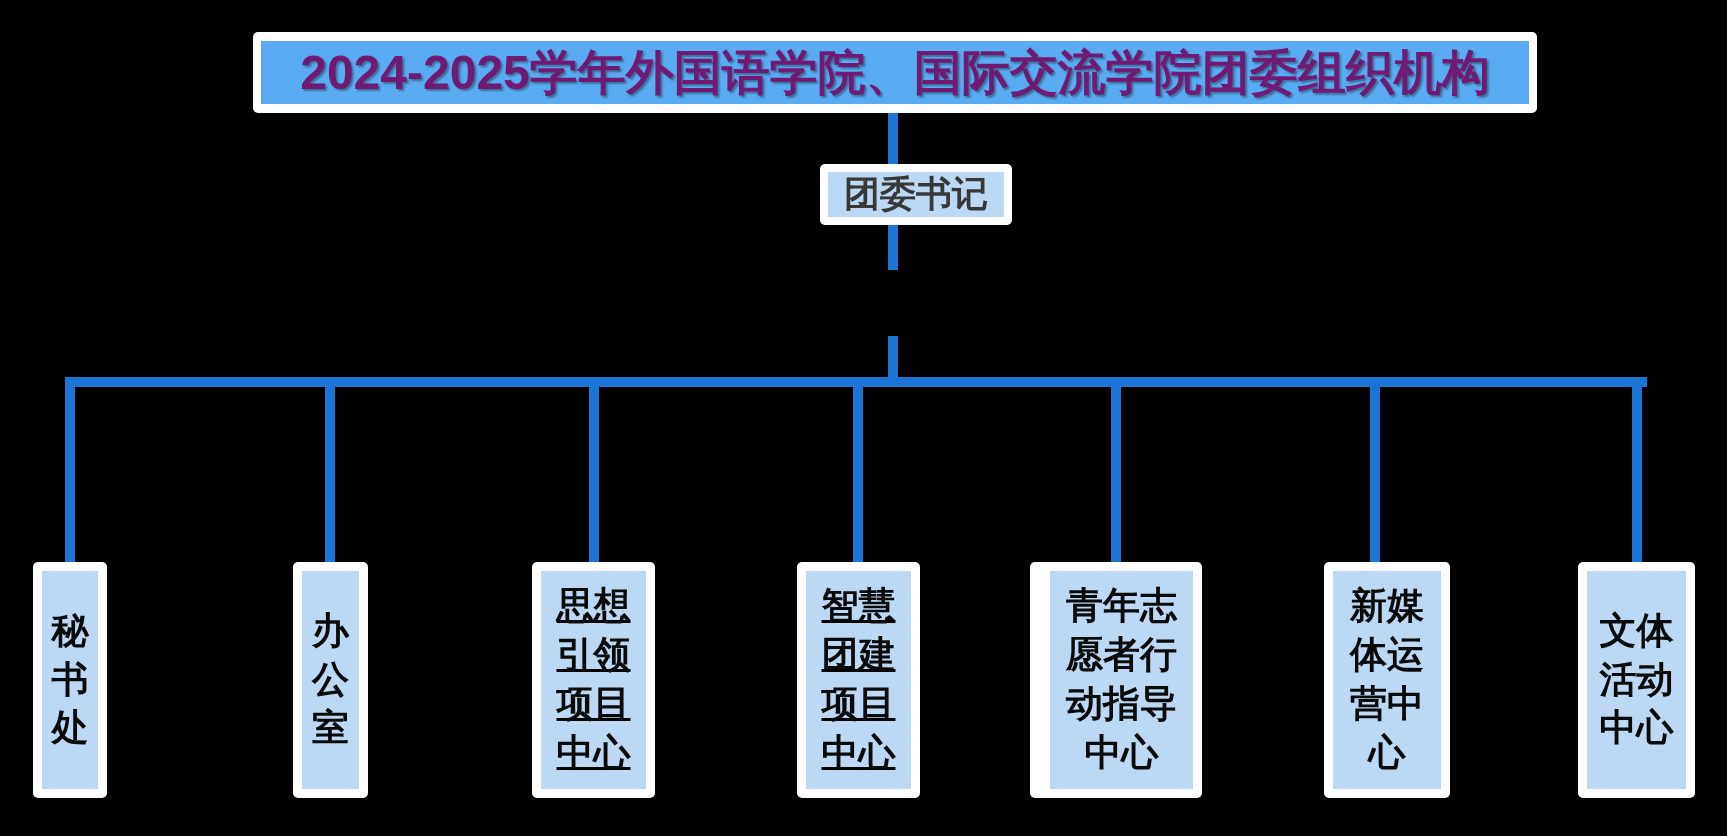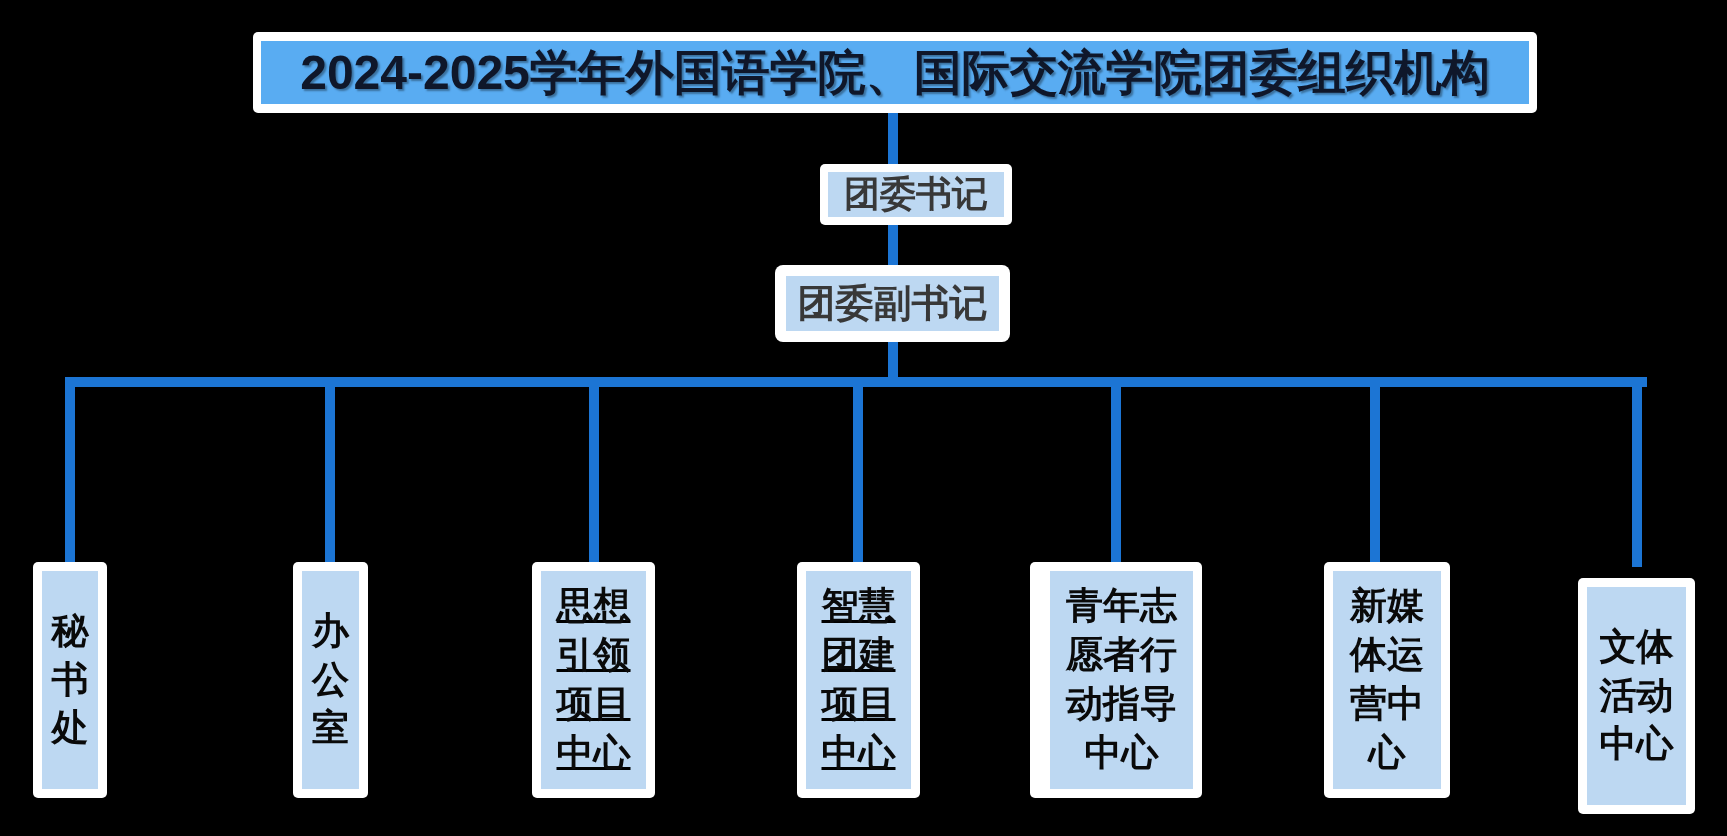--- a/index.html
+++ b/index.html
@@ -57,21 +57,21 @@
     font-weight: 700;
     white-space: pre-line;
   }
   .title-box {
     left: 253px; top: 32px;
     width: 1284px; height: 81px;
     padding: 9px 8px;
   }
   .title-box .box-inner {
     background: #59ACF2;
-    color: #0f172a;
+    color: #701a75;
     font-size: 48px;
     letter-spacing: 0px;
     text-shadow: 2px 2px 2px rgba(0,0,0,0.35);
   }
   .sec-box {
     left: 800px; top: 164px;
     width: 192px; height: 61px;
     padding: 8px;
     margin-left: 20px;
   }
@@ -101,21 +101,21 @@
     color: #0A0A0A;
     font-size: 37px;
     line-height: 1.32;
   }
   .dept1 { left: 33px;   width: 74px;  }
   .dept2 { left: 293px;  width: 75px;  }
   .dept3 { left: 532px;  width: 123px; text-decoration: underline; }
   .dept4 { left: 797px;  width: 123px; text-decoration: underline; }
   .dept5 { left: 1030px; width: 172px; padding-left: 20px; }
   .dept6 { left: 1312px; width: 126px; margin-left: 12px; }
-  .dept7 { left: 1578px; width: 117px; margin-top: 16px; }
+  .dept7 { left: 1578px; width: 117px; }
 </style>
 </head>
 <body>
 
 <div class="canvas">
 
   <div class="conn v conn-title-sec"></div>
   <div class="conn v conn-sec-dep"></div>
   <div class="conn v conn-dep-rail"></div>
   <div class="conn h rail"></div>
@@ -128,23 +128,20 @@
   <div class="conn v drop drop7"></div>
 
   <div class="box title-box">
     <div class="box-inner">2024-2025学年外国语学院、国际交流学院团委组织机构</div>
   </div>
 
   <div class="box sec-box">
     <div class="box-inner">团委书记</div>
   </div>
 
-  <div class="box dep-box">
-    <div class="box-inner">团委副书记</div>
-  </div>
 
   <div class="box dept-box dept1">
     <div class="box-inner">秘
 书
 处</div>
   </div>
   <div class="box dept-box dept2">
     <div class="box-inner">办
 公
 室</div>

